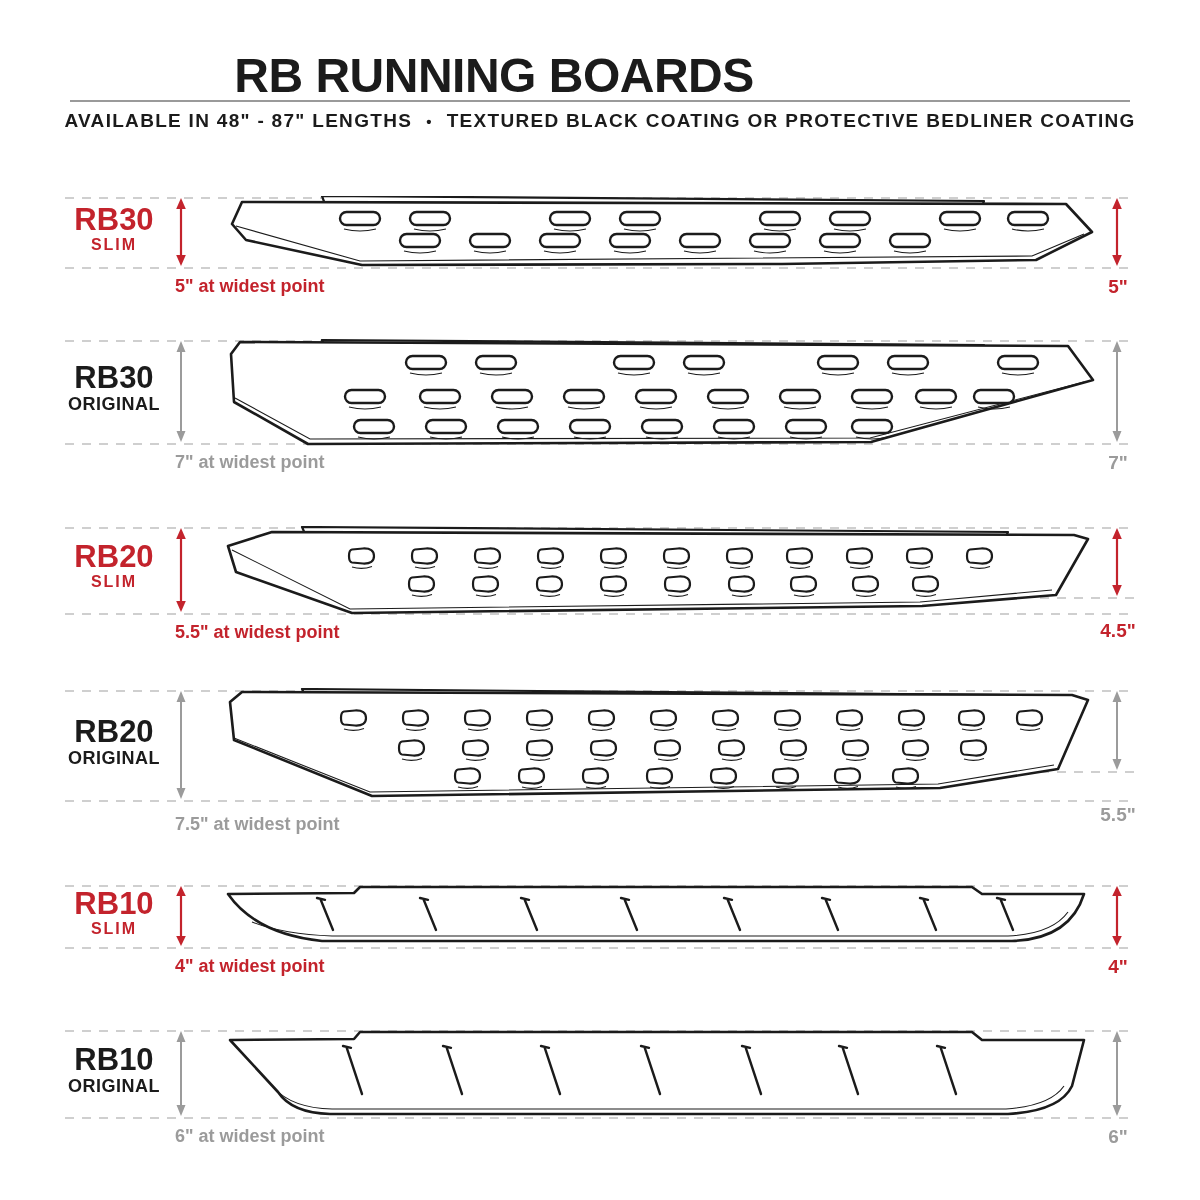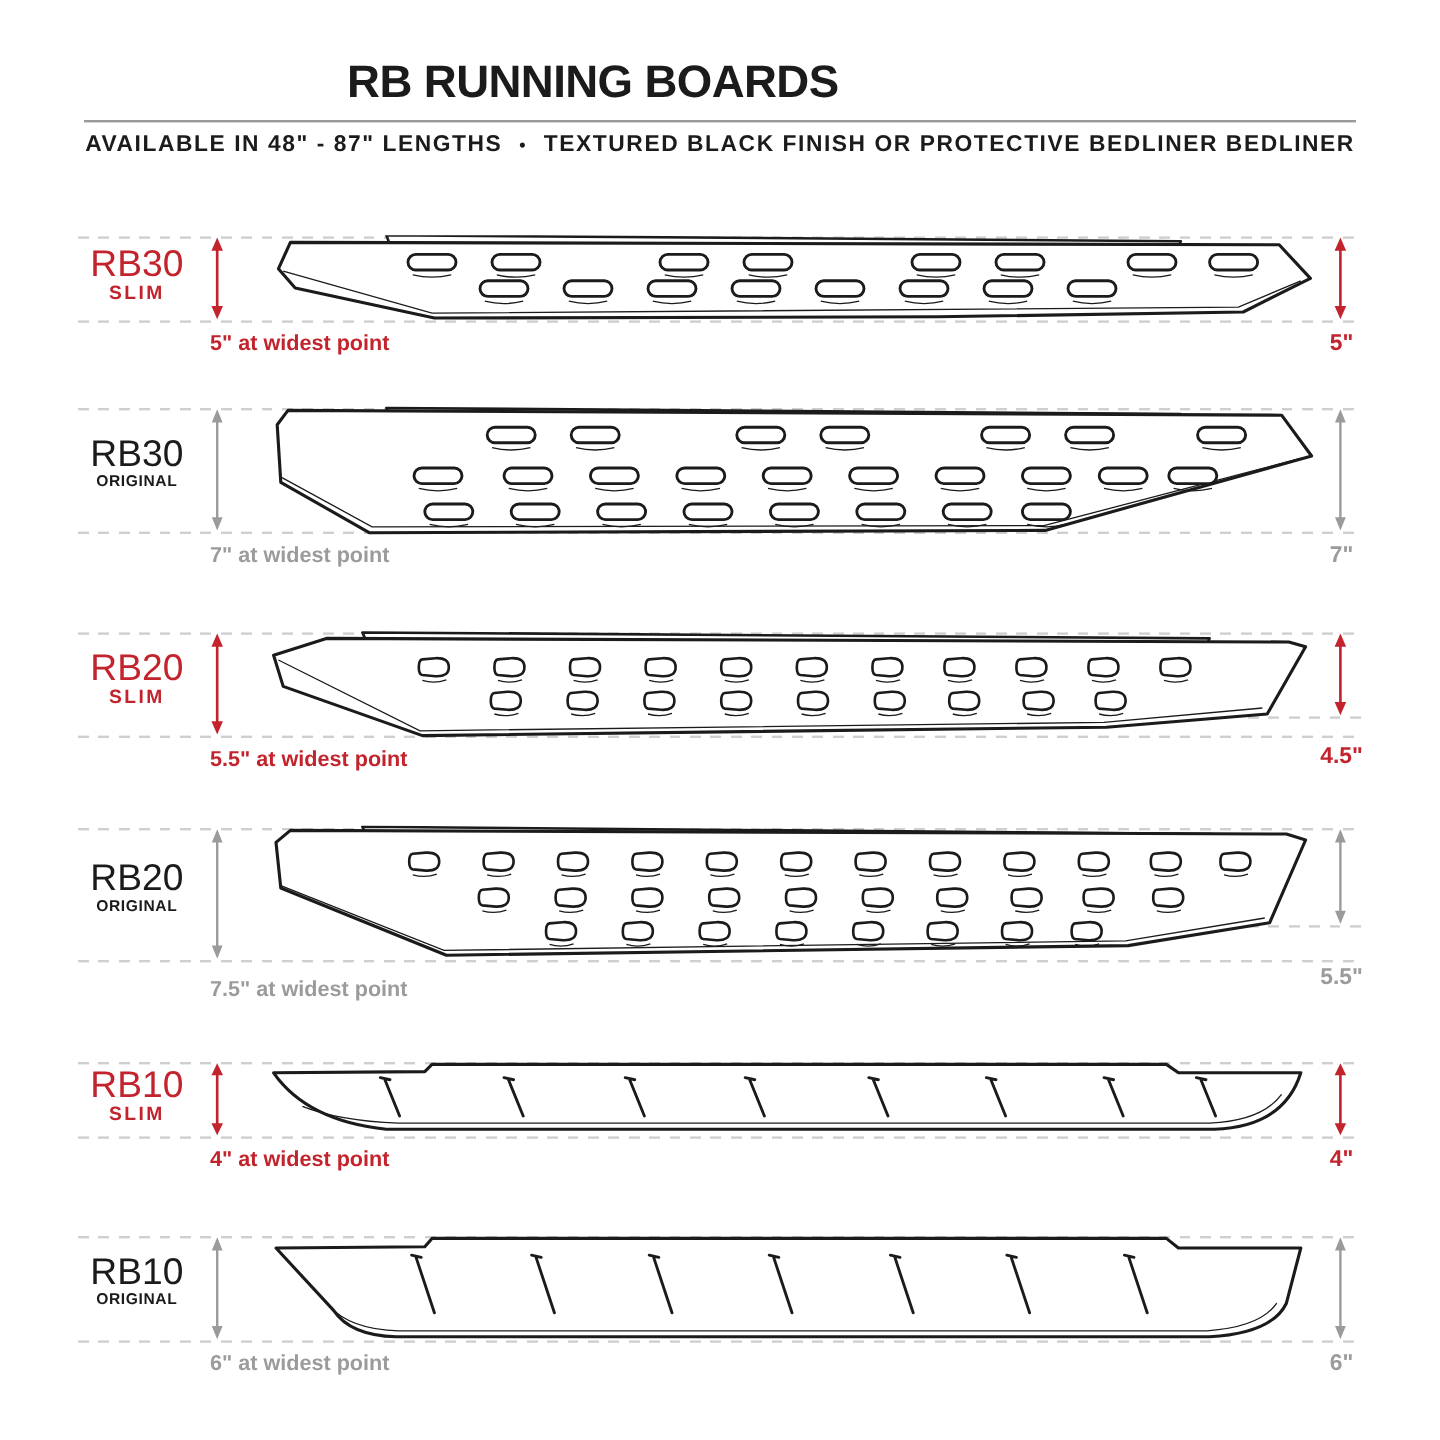--- a/index.html
+++ b/index.html
@@ -2,37 +2,37 @@
 <html><head>
 <meta charset="utf-8">
 <style>
   html,body{margin:0;padding:0;background:#fff;}
   .canvas{
     position:relative;width:1200px;height:1200px;background:#fff;overflow:hidden;
     font-family:"Liberation Sans",sans-serif;color:#1b1b1b;
   }
   .title{
     position:absolute;top:48px;left:0;width:988px;text-align:center;
-    font-size:38px;font-weight:900;letter-spacing:-0.5px;color:#1b1b1b;
+    font-size:48px;font-weight:900;letter-spacing:-0.5px;color:#1b1b1b;
   }
   .rule{position:absolute;top:100px;left:70px;width:1060px;height:2px;background:#9a9a9a;}
   .subtitle{
     position:absolute;top:110px;left:0;width:1200px;text-align:center;
     font-size:19px;font-weight:700;letter-spacing:1.3px;color:#1b1b1b;white-space:nowrap;
   }
   .subtitle .dot{padding:0 14px;font-size:15px;}
   .dash{
     position:absolute;left:65px;width:1070px;height:2px;
     background:repeating-linear-gradient(90deg,#cfcfcf 0 9px,transparent 9px 17px);
   }
   .dash.short{left:1040px;width:95px;}
   .labelblock{position:absolute;left:58px;width:112px;text-align:center;}
-  .model{font-size:31px;font-weight:400;line-height:1.0;}
+  .model{font-size:31px;font-weight:700;line-height:1.0;}
   .variant{font-size:16px;font-weight:700;letter-spacing:2px;line-height:1.25;}
-  .variant.orig{font-size:13px;letter-spacing:0.5px;}
+  .variant.orig{font-size:18px;letter-spacing:0.5px;}
   .red{color:#C3232C;}
   .blk{color:#1b1b1b;}
   .gry{color:#9b9b9b;}
   .caption{position:absolute;left:175px;font-size:18px;font-weight:700;white-space:nowrap;}
   .rval{position:absolute;width:80px;left:1078px;text-align:center;font-size:19px;font-weight:700;}
   .board{position:absolute;left:222px;}
   .arrow{position:absolute;}
   svg .outline{fill:#fff;stroke:#1b1b1b;stroke-width:2.6;stroke-linejoin:round;}
   svg .innerline{fill:none;stroke:#1b1b1b;stroke-width:1.1;}
   svg .lip{fill:#fff;stroke:#1b1b1b;stroke-width:2.2;stroke-linejoin:round;}
@@ -57,21 +57,21 @@
       </g>
       <g id="hashL">
         <path d="M0,0 L8,1.8 M3.5,1.2 L19,48" fill="none" stroke="#1b1b1b" stroke-width="2.4" stroke-linecap="round"></path>
       </g>
     </defs>
   </svg>
 
   <div class="title">RB RUNNING BOARDS</div>
   <div class="rule"></div>
   <div class="subtitle">
-    <span>AVAILABLE IN 48" - 87" LENGTHS</span><span class="dot">•</span><span>TEXTURED BLACK FINISH OR PROTECTIVE BEDLINER BEDLINER</span>
+    <span>AVAILABLE IN 48" - 87" LENGTHS</span><span class="dot">•</span><span>TEXTURED BLACK COATING OR PROTECTIVE BEDLINER COATING</span>
   </div>
 
   <div class="dash" style="top:197px"></div>
   <div class="dash" style="top:267px"></div>
   <div class="labelblock" style="top:204px">
     <div class="model red">RB30</div>
     <div class="variant red">SLIM</div>
   </div>
   <svg class="arrow" style="top:197px;left:172px" width="18" height="70">
     <line x1="9" y1="9" x2="9" y2="61" stroke="#C3232C" stroke-width="2.2"></line>

